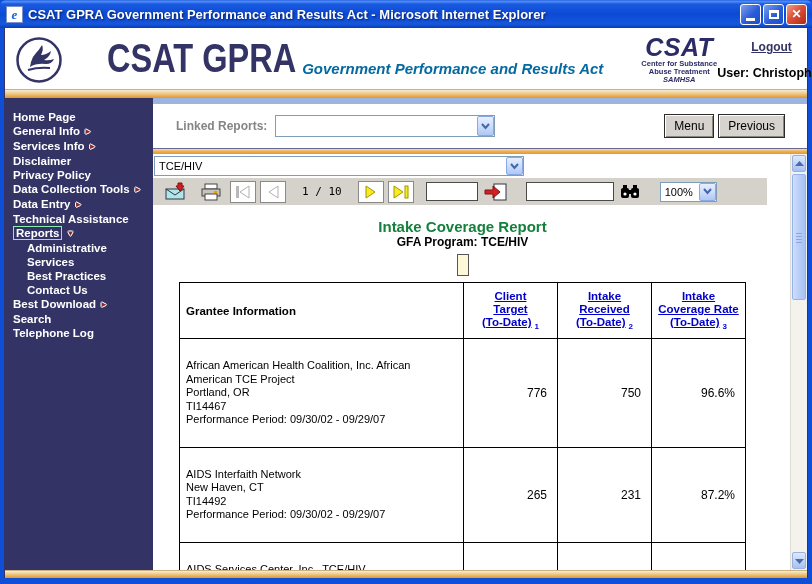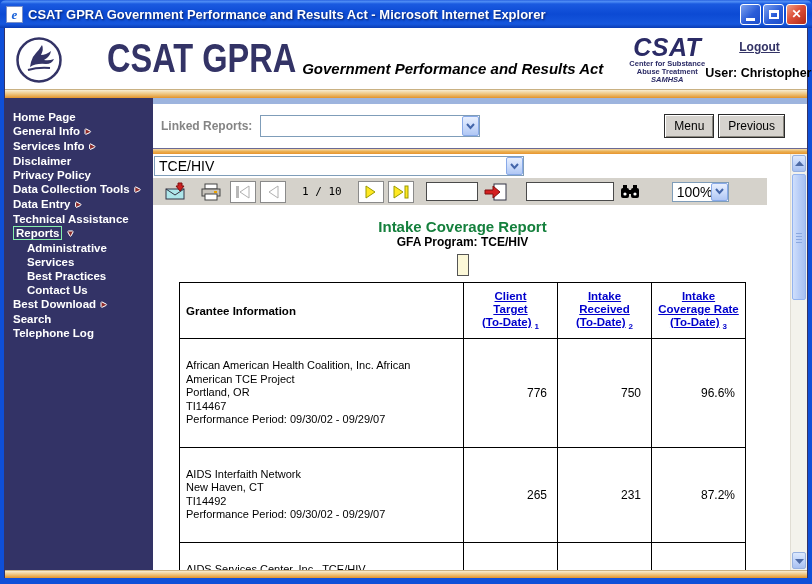--- a/index.html
+++ b/index.html
@@ -28,21 +28,21 @@
 
   
   .chrome { position:absolute; top:28px; left:4px; right:4px; bottom:6px; background:#fff;
     display:flex; flex-direction:column; border-left:1px solid #333366; border-right:1px solid #333366; }
 
   
   .header { height:61px; background:#fff; display:flex; align-items:center; position:relative; flex:0 0 auto; }
   .hhs-logo { margin:2px 0 0 10px; flex:0 0 auto; }
   .brand { margin-left:44px; color:#333366; font-weight:bold; font-size:37px; letter-spacing:0;
     transform:scaleX(.88) scaleY(1.12); transform-origin:left center; white-space:nowrap; }
-  .tagline { margin:20px 0 0 -20px; color:#000000; font-style:italic; font-weight:bold; font-size:15px; white-space:nowrap; }
+  .tagline { margin:20px 12px 0 -20px; color:#0369a1; font-style:italic; font-weight:bold; font-size:15px; white-space:nowrap; }
   .csat-logo { margin-left:26px; text-align:center; color:#2b2b66; line-height:1.05; flex:0 0 auto; }
   .csat-acronym { font-size:25px; font-weight:bold; font-style:italic; letter-spacing:.5px; }
   .csat-line { font-size:7.5px; font-weight:bold; }
   .csat-samhsa { font-size:7.5px; font-weight:bold; font-style:italic; }
   .header-right { margin-left:auto; margin-right:8px; width:172px; flex:0 0 auto; }
   .logout { display:inline-block; margin-left:34px; color:#333366; font-weight:bold; font-size:12px;
     text-decoration:underline; cursor:pointer; }
   .user { margin-top:11px; color:#000; font-weight:bold; font-size:12.5px; white-space:nowrap; }
 
   .goldbar { height:9px; flex:0 0 auto; border-top:1px solid #c9b183;
@@ -56,24 +56,24 @@
   .nav-item { color:#fff; font-size:11.5px; font-weight:bold; line-height:14px; padding-left:8px;
     white-space:nowrap; cursor:pointer; }
   .nav-item.indent { padding-left:22px; }
   .nav-label.active { border:1px solid #86efac; padding:0 2px; }
   .nav-arrow { font-size:8px; color:#8b2a2a; margin-left:4px; vertical-align:1px;
     text-shadow:-1px 0 #fff, 1px 0 #fff, 0 -1px #fff, 0 1px #fff; }
 
   .main { flex:1; display:flex; flex-direction:column; background:#fff; min-width:0; }
   .blue-strip { height:6px; background:#9db4de; flex:0 0 auto; }
 
-  .linked-row { height:44px; flex:0 0 auto; display:flex; align-items:center; padding:0 22px 0 8px; }
+  .linked-row { height:44px; flex:0 0 auto; display:flex; align-items:center; padding:0 22px 0 23px; }
   .linked-label { color:#858585; font-weight:bold; font-size:12px; margin-right:8px; white-space:nowrap; }
   .combo { background:#fff; border:1px solid #7f9db9; height:22px; display:flex; align-items:center;
-    font-size:14px; color:#000; position:relative; cursor:pointer; }
+    font-size:11px; color:#000; position:relative; cursor:pointer; }
   .combo .combo-text { flex:1; padding:0 4px; white-space:nowrap; overflow:hidden; }
   .combo-btn { width:17px; height:100%; flex:0 0 auto; display:flex; align-items:center; justify-content:center;
     background:linear-gradient(180deg,#e8effe 0%,#cdddfb 50%,#b0c7f4 100%);
     border:1px solid #88a9e8; border-radius:2px; }
   .linked-combo { width:220px; }
   .classic-btn { background:#d6d3ce; border:1px solid #2b2b2b; font-size:12px; color:#000; padding:4px 9px;
     box-shadow:inset 1px 1px 0 #fff, inset -1px -1px 0 #8a877f; cursor:pointer; white-space:nowrap; }
   .menu-btn { margin-left:auto; }
   .prev-btn { margin-left:4px; }
 
@@ -86,21 +86,21 @@
   .report-combo { width:370px; height:20px; margin:2px 0 2px 1px; }
 
   .toolbar { width:614px; height:27px; background:#d5d2cb; display:flex; align-items:center; padding:0 6px; }
   .tool-icon { margin:0 6px; cursor:pointer; display:flex; align-items:center; flex:0 0 auto; }
   .nav-btn { width:26px; height:22px; background:#fff; border:1px solid #8a8a8a; margin:0 2px;
     display:flex; align-items:center; justify-content:center; cursor:pointer; flex:0 0 auto; }
   .page-indicator { font-family:"DejaVu Sans Mono", monospace; font-size:11px; color:#000; margin:0 14px; white-space:nowrap; }
   .tb-input { height:19px; border:1px solid #4a4a4a; font-size:11px; padding:0 3px; background:#fff; }
   .page-input { width:52px; margin-left:10px; }
   .search-input { width:88px; margin-left:12px; }
-  .zoom-combo { width:57px; height:20px; margin-left:26px; }
+  .zoom-combo { width:57px; height:20px; margin-left:14px; }
 
   
   .report-page { width:567px; margin:13px 0 0 26px; }
   .report-title { text-align:center; font-size:15px; font-weight:bold; color:#15803d; }
   .program-line { text-align:center; font-size:12px; font-weight:bold; margin-top:0; }
   .placeholder-box { width:12px; height:22px; margin:5px auto 6px; background:#fcf8d8; border:1px solid #555; }
 
   table.grantee { border-collapse:collapse; width:567px; table-layout:fixed; font-size:11px; color:#000; }
   table.grantee th, table.grantee td { border:1px solid #000; }
   th.col-grantee { width:284px; text-align:left; vertical-align:middle; padding:4px 6px; font-size:11.5px; }

